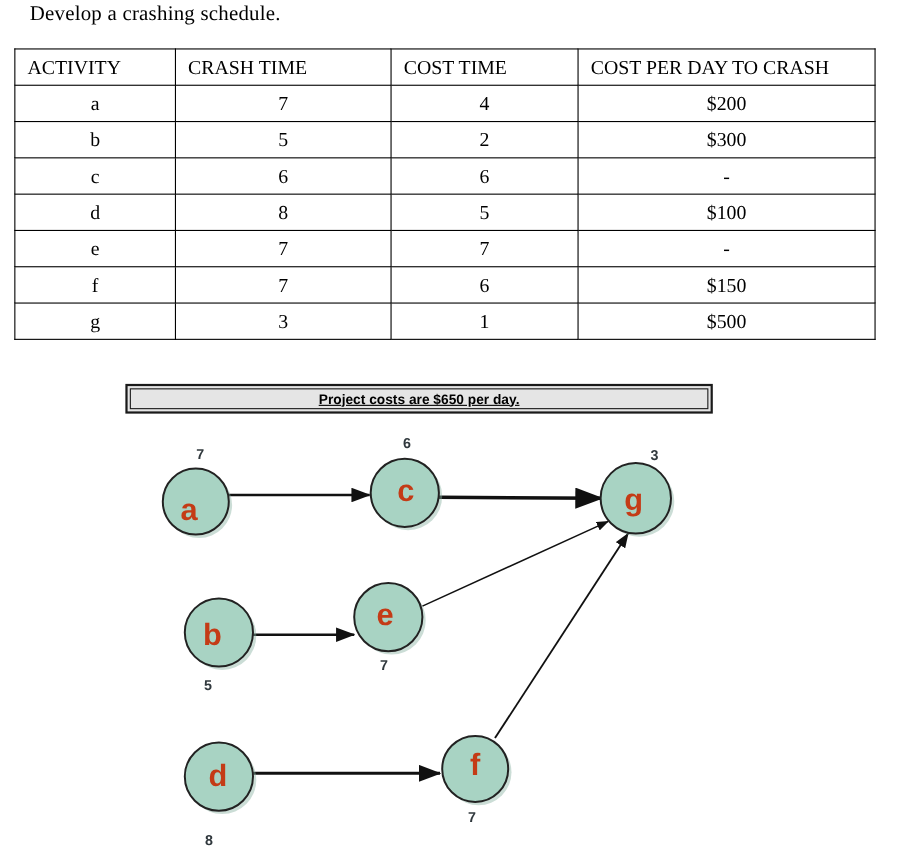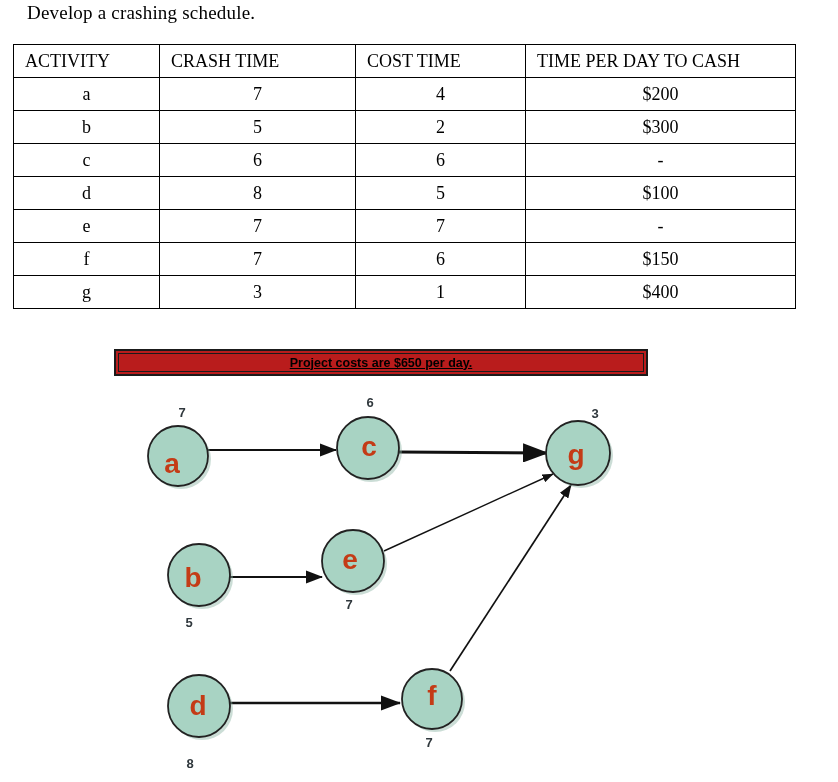--- a/index.html
+++ b/index.html
@@ -14,21 +14,21 @@
   table.crash th,table.crash td{border:1.6px solid #000;height:33px;box-sizing:border-box;
         overflow:hidden;white-space:nowrap;}
   table.crash th{text-align:left;font-weight:normal;padding:2px 4px 2px 11px;}
   table.crash td{text-align:center;padding:2px;}
   td.c0{padding-right:44px;}
   td.c1{padding-right:62px;}
   td.c2{padding-right:36px;}
   td.c3{padding-right:100px;}
 
   .banner{position:absolute;left:114px;top:349px;width:534px;height:27px;
-        border:2px solid #1a1a1a;box-sizing:border-box;padding:2px;background:#b91c1c;}
+        border:2px solid #1a1a1a;box-sizing:border-box;padding:2px;background:#e5e5e5;}
   .banner-inner{border:1px solid #1a1a1a;height:100%;box-sizing:border-box;
         display:flex;align-items:center;justify-content:center;
         font-family:"Liberation Sans",sans-serif;font-size:12.5px;font-weight:600;}
   .banner-inner span{text-decoration:underline;}
 
   svg.diagram{position:absolute;left:0;top:0;}
   .nletter{font-family:"Liberation Sans",sans-serif;font-weight:bold;font-size:28px;
         text-anchor:middle;dominant-baseline:central;}
   .ntime{font-family:"Liberation Sans",sans-serif;font-weight:bold;font-size:13px;
         text-anchor:middle;}
@@ -45,21 +45,21 @@
       <col style="width:146px">
         <col style="width:196px">
         <col style="width:170px">
         <col style="width:270px">
     </colgroup>
     <thead>
       <tr id="head-row">
           <th>ACTIVITY</th>
           <th>CRASH TIME</th>
           <th>COST TIME</th>
-          <th>TIME PER DAY TO CASH</th>
+          <th>COST PER DAY TO CRASH</th>
         </tr>
     </thead>
     <tbody id="table-body">
         <tr>
           <td class="c0">a</td>
           <td class="c1">7</td>
           <td class="c2">4</td>
           <td class="c3">$200</td>
         </tr>
         <tr>
@@ -89,21 +89,21 @@
         <tr>
           <td class="c0">f</td>
           <td class="c1">7</td>
           <td class="c2">6</td>
           <td class="c3">$150</td>
         </tr>
         <tr>
           <td class="c0">g</td>
           <td class="c1">3</td>
           <td class="c2">1</td>
-          <td class="c3">$400</td>
+          <td class="c3">$500</td>
         </tr>
       </tbody>
   </table>
 
   <div class="banner">
     <div class="banner-inner">
       <span>Project costs are $650 per day.</span>
     </div>
   </div>
 

